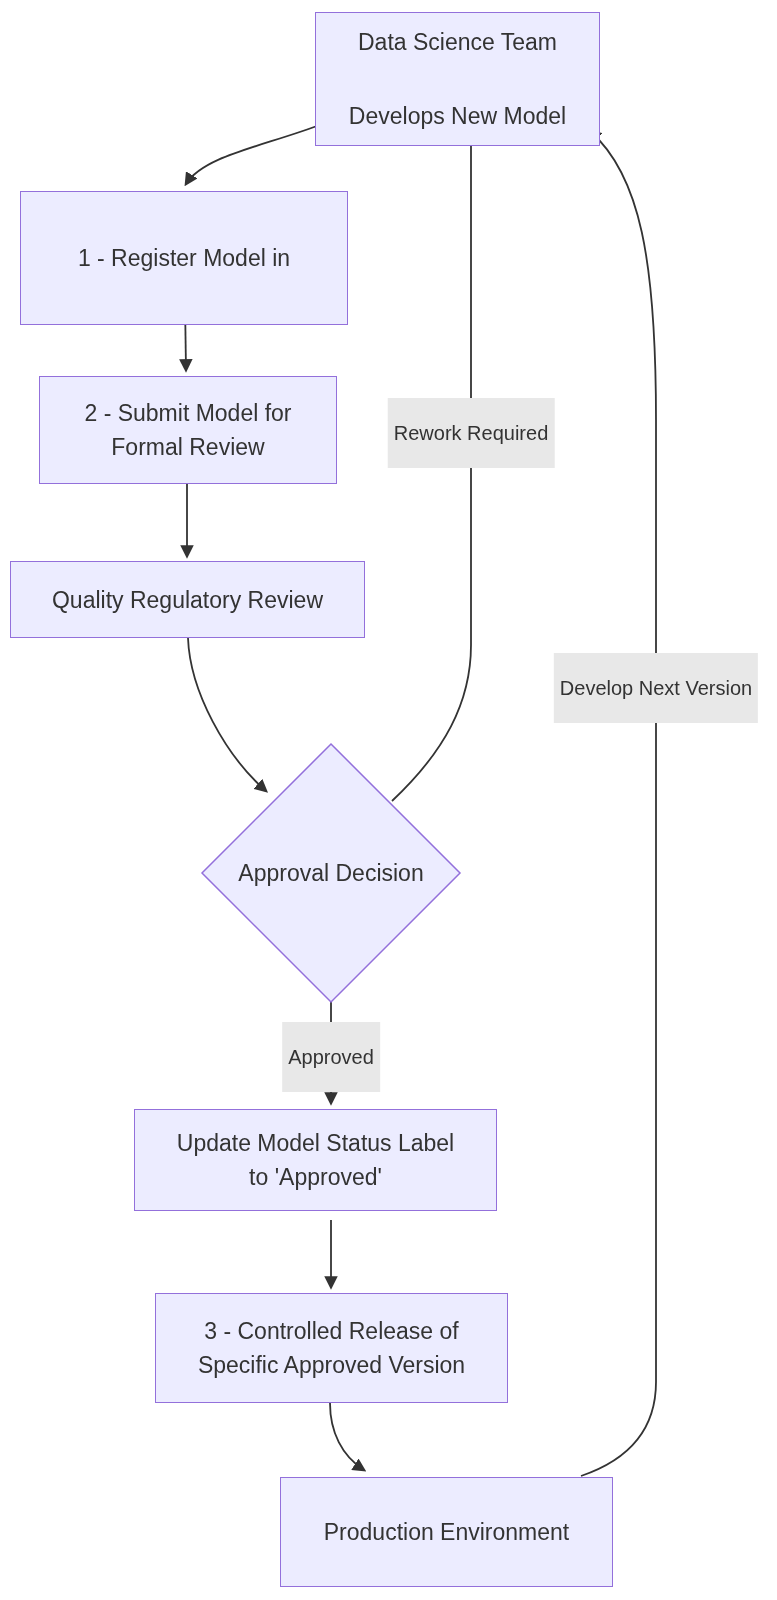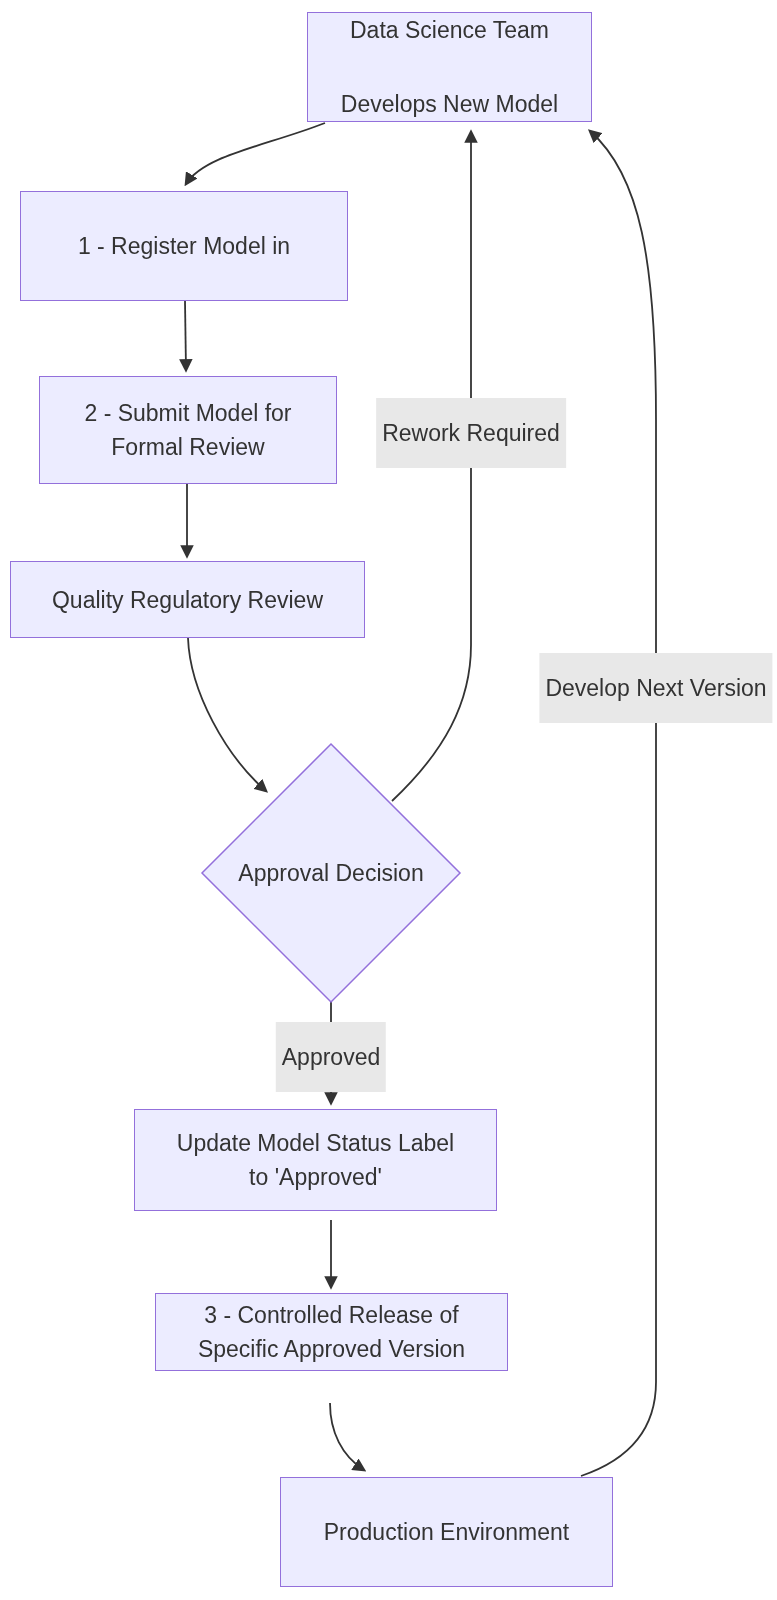--- a/index.html
+++ b/index.html
@@ -35,21 +35,21 @@
     transform: translate(-50%, -50%);
     font-size: 23px;
     white-space: nowrap;
     color: var(--text-color, #333333);
   }
   .edge-label {
     position: absolute;
     transform: translate(-50%, -50%);
     background: var(--label-bg, #e8e8e8);
     padding: 20px 6px;
-    font-size: 23px;
+    font-size: 20px;
     line-height: 30px;
     white-space: nowrap;
     color: var(--text-color, #333333);
   }
   .line { display: block; }
 </style>
 </head>
 <body>
 
 <div class="canvas">
@@ -75,46 +75,46 @@
 
     <path class="edge" d="M 331 1220 L 331 1287" marker-end="url(#arrowhead)"></path>
 
     <path class="edge" d="M 330 1403 C 330 1432, 342 1456, 364 1470" marker-end="url(#arrowhead)"></path>
 
     <path class="edge" d="M 581 1476 C 625 1461, 656 1432, 656 1382 L 656 420 C 656 260, 640 175, 590 131" marker-end="url(#arrowhead)"></path>
 
     <polygon class="diamond" points="331,744 460,873 331,1002 202,873"></polygon>
   </svg>
 
-  <div class="node" style="left:307px; top:12px; width:285px; height:110px;gap:40px;">
+  <div class="node" style="left:315px; top:12px; width:285px; height:134px;gap:40px;">
     <span class="line">Data Science Team</span>
     <span class="line">Develops New Model</span>
   </div>
 
-  <div class="node" style="left:20px; top:191px; width:328px; height:110px;">
+  <div class="node" style="left:20px; top:191px; width:328px; height:134px;">
     <span class="line">1 - Register Model in</span>
   </div>
 
   <div class="node" style="left:39px; top:376px; width:298px; height:108px;">
     <span class="line">2 - Submit Model for</span>
     <span class="line">Formal Review</span>
   </div>
 
   <div class="node" style="left:10px; top:561px; width:355px; height:77px;">
     <span class="line">Quality Regulatory Review</span>
   </div>
 
   <div class="diamond-label" style="left:331px; top:873px;">Approval Decision</div>
 
   <div class="node" style="left:134px; top:1109px; width:363px; height:102px;">
     <span class="line">Update Model Status Label</span>
     <span class="line">to 'Approved'</span>
   </div>
 
-  <div class="node" style="left:155px; top:1293px; width:353px; height:78px;">
+  <div class="node" style="left:155px; top:1293px; width:353px; height:110px;">
     <span class="line">3 - Controlled Release of</span>
     <span class="line">Specific Approved Version</span>
   </div>
 
   <div class="node" style="left:280px; top:1477px; width:333px; height:110px;">
     <span class="line">Production Environment</span>
   </div>
 
   <div class="edge-label" style="left:471px; top:433px;">Rework Required</div>
 

